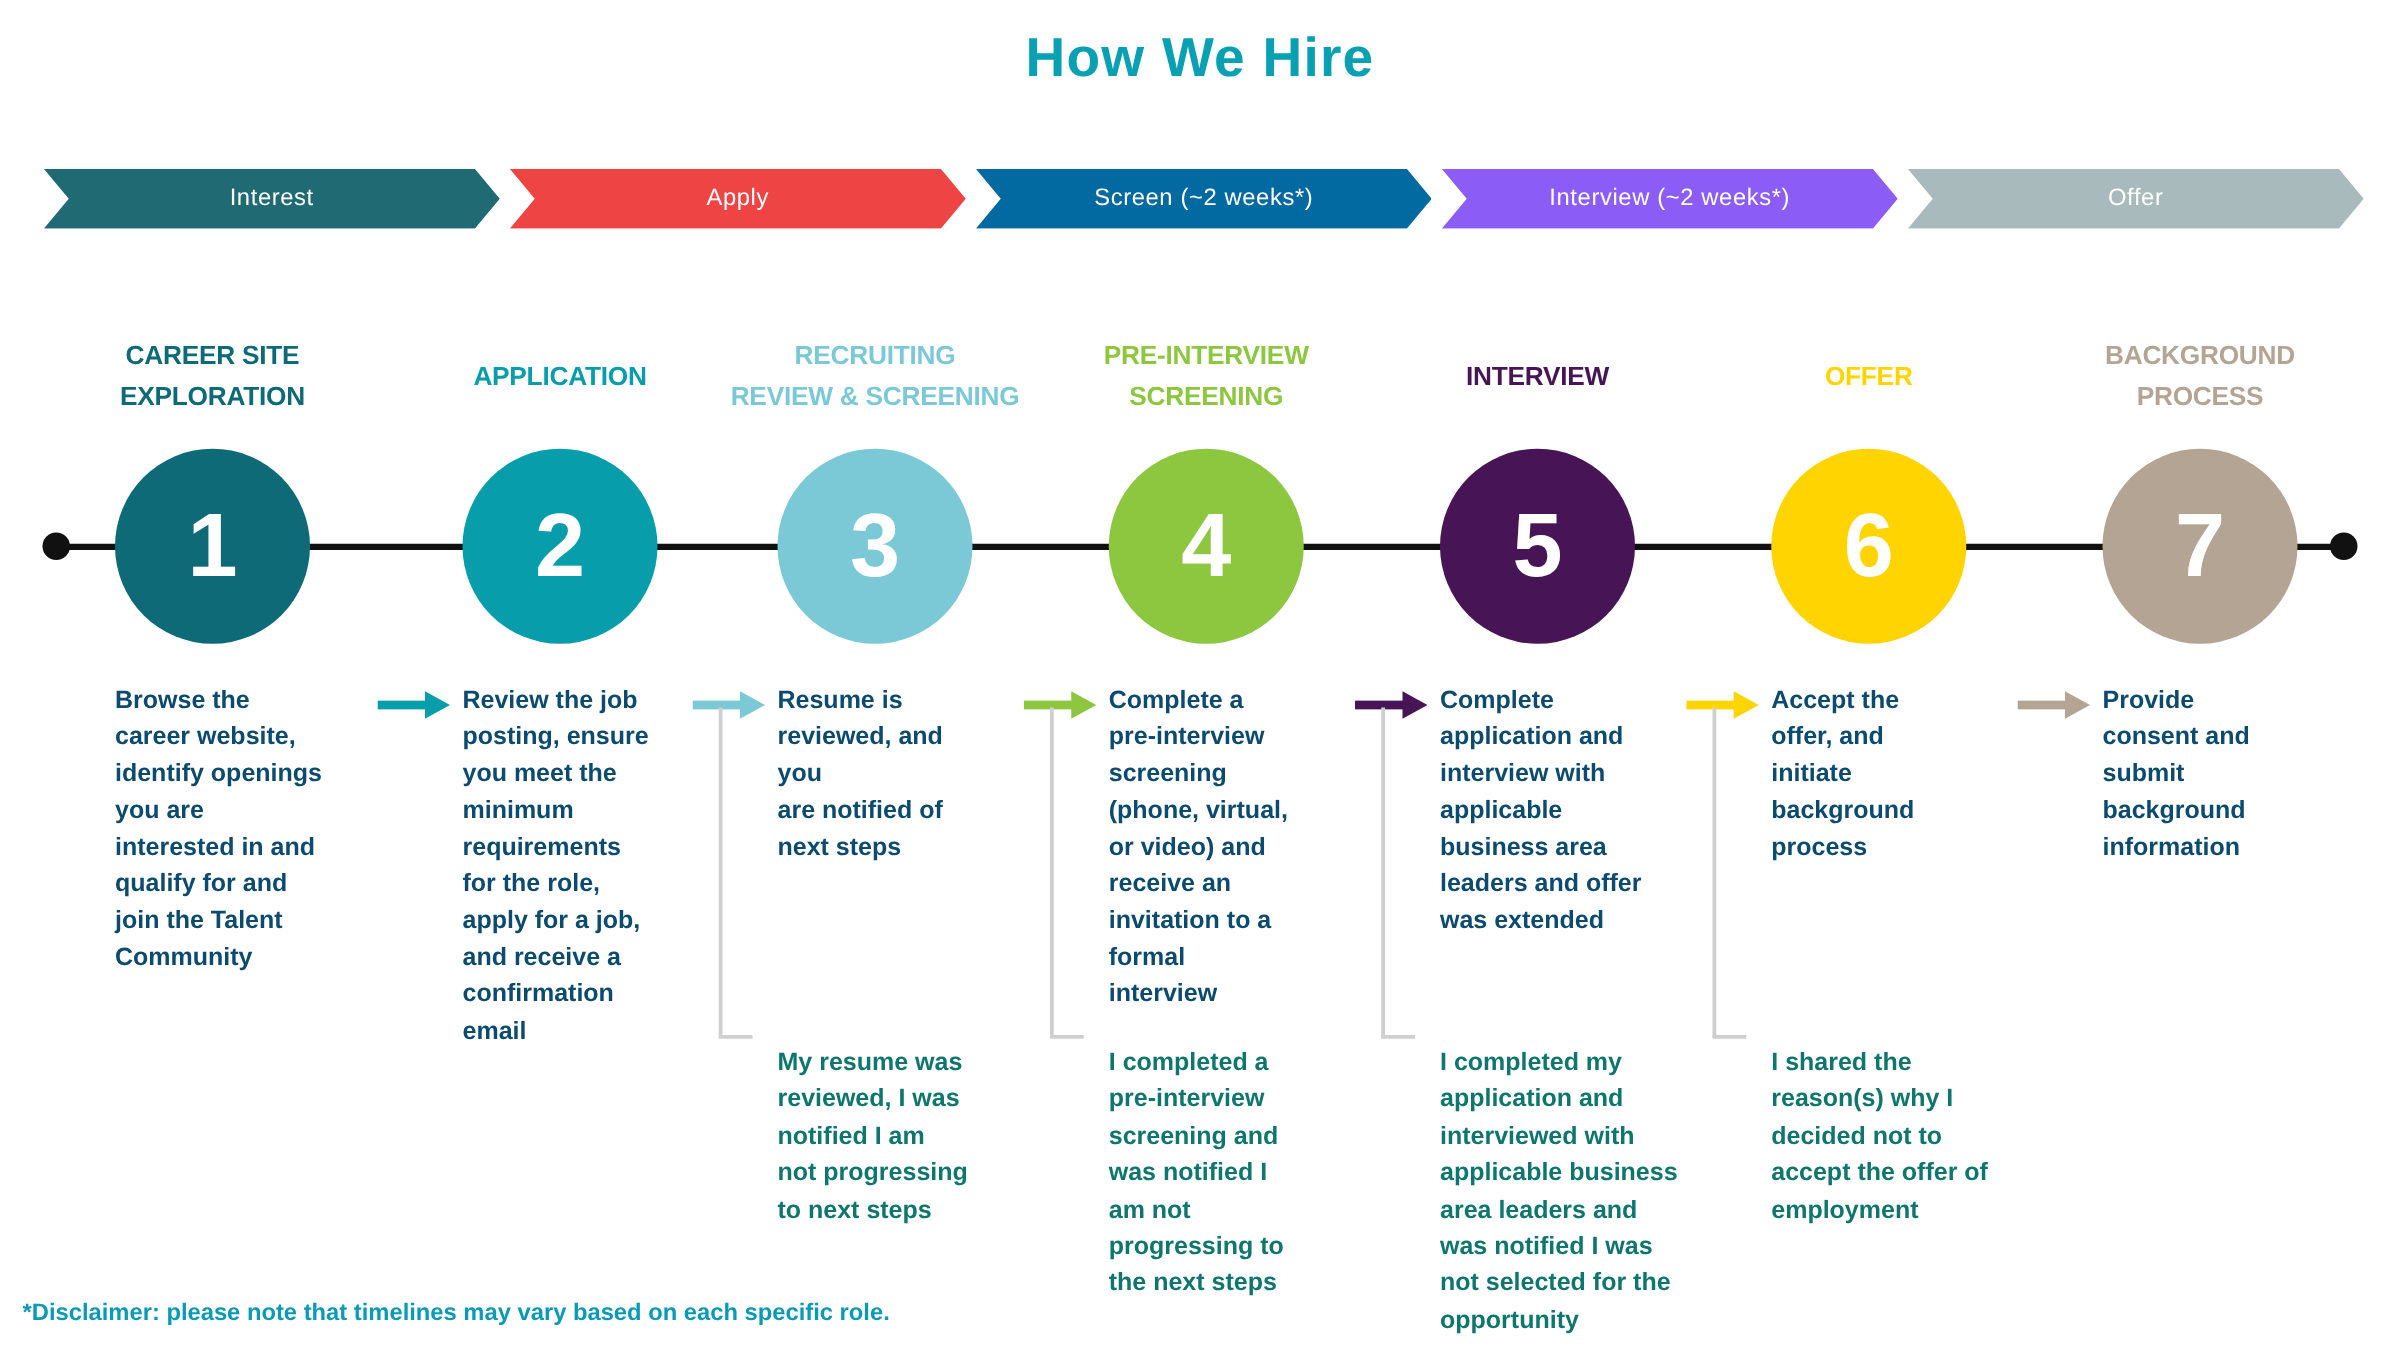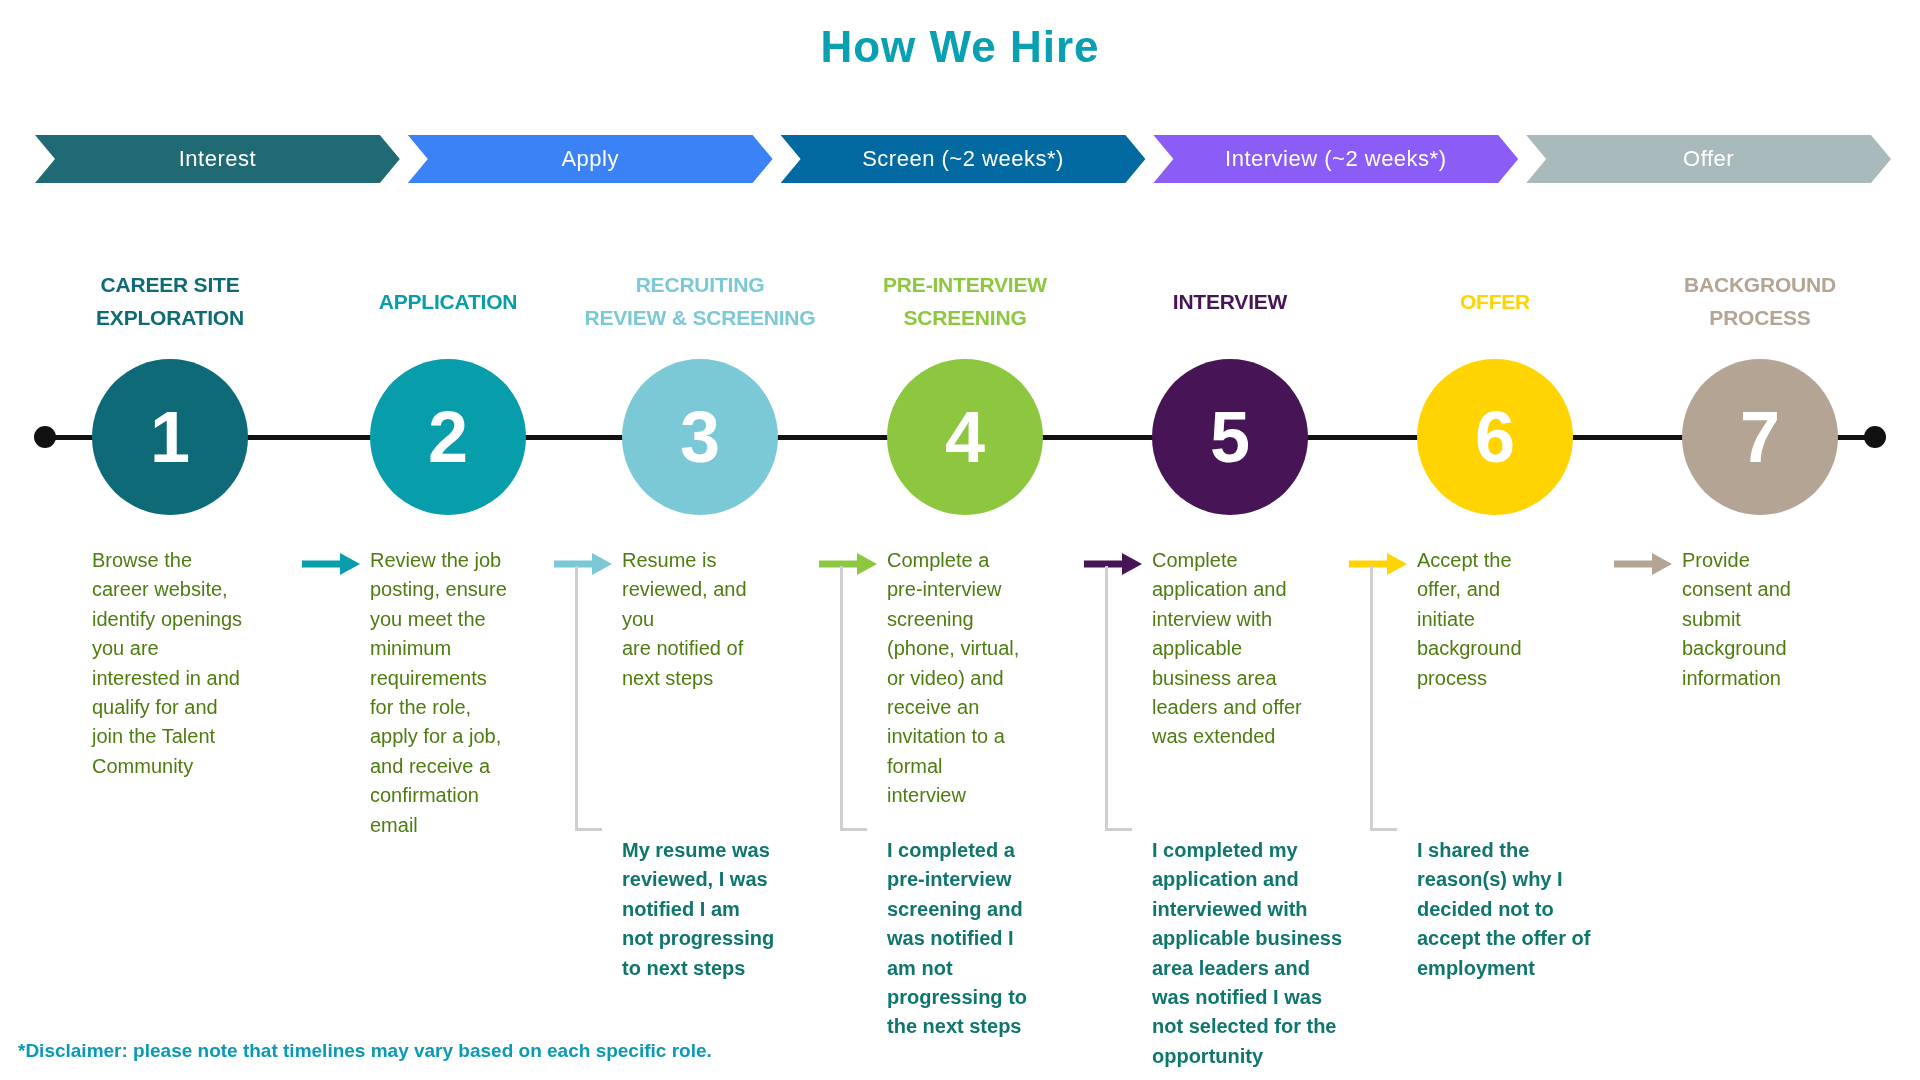--- a/index.html
+++ b/index.html
@@ -9,25 +9,25 @@
   }
   
   .page-title{
     position:absolute;top:22px;left:0;width:100%;text-align:center;
     font-size:44px;font-weight:bold;color:#08a0b2;letter-spacing:1px;
   }
   
   .banner{position:absolute;top:135px;left:35px;width:1856px;height:48px;display:flex;gap:8px;}
   .chev{
     flex:1;display:flex;align-items:center;justify-content:center;
-    color:#ffffff;font-size:22px;font-weight:300;letter-spacing:0.5px;
+    color:#ffffff;font-size:19px;font-weight:300;letter-spacing:0.5px;
     clip-path:polygon(0 0, calc(100% - 20px) 0, 100% 50%, calc(100% - 20px) 100%, 0 100%, 20px 50%);
   }
   .chev1{background:#206a73;}
-  .chev2{background:#3b82f6;}
+  .chev2{background:#ef4444;}
   .chev3{background:#0369a1;}
   .chev4{background:#8b5cf6;}
   .chev5{background:#a9babd;}
   
   .timeline-line{position:absolute;top:435px;left:45px;width:1830px;height:5px;background:#111;}
   .timeline-dot{position:absolute;top:426px;width:22px;height:22px;border-radius:50%;background:#111;}
   .dot-start{left:34px;}
   .dot-end{left:1864px;}
   
   .col{position:absolute;top:0;width:264px;height:1080px;}
@@ -44,21 +44,21 @@
     font-size:21px;font-weight:bold;letter-spacing:-0.2px;line-height:1.55;
     color:var(--c);white-space:pre-line;
   }
   .step-circle{
     position:absolute;top:359px;left:54px;width:156px;height:156px;border-radius:50%;
     background:var(--c);display:flex;align-items:center;justify-content:center;
   }
   .step-number{color:#fff;font-size:72px;font-weight:bold;line-height:1;}
   .step-desc{
     position:absolute;top:546px;left:54px;
-    font-size:20px;font-weight:normal;line-height:1.47;color:#4d7c0f;white-space:pre;
+    font-size:20px;font-weight:bold;line-height:1.47;color:#0c4a6e;white-space:pre;
   }
   .arrow-icon{position:absolute;top:552px;left:-14px;width:58px;height:24px;color:var(--c);}
   .arrow-icon svg{display:block;width:58px;height:24px;}
   .elbow-v{position:absolute;top:566px;left:7px;width:3px;height:264px;background:#cfcfcf;}
   .elbow-h{position:absolute;top:828px;left:7px;width:27px;height:3px;background:#cfcfcf;}
   .step-secondary{
     position:absolute;top:836px;left:54px;
     font-size:20px;font-weight:bold;line-height:1.47;color:#0f766e;white-space:pre;
   }
   

